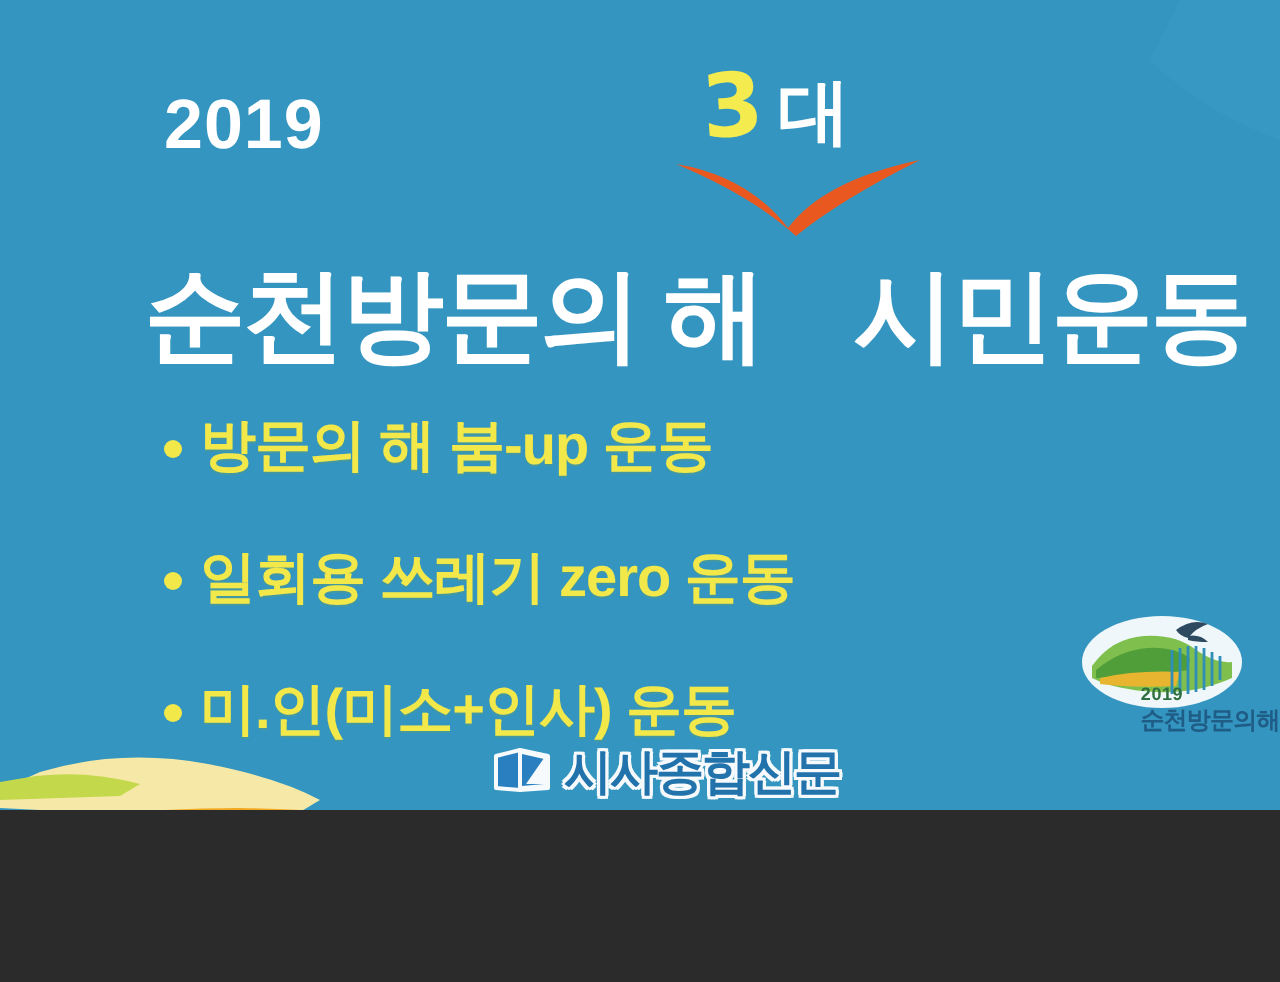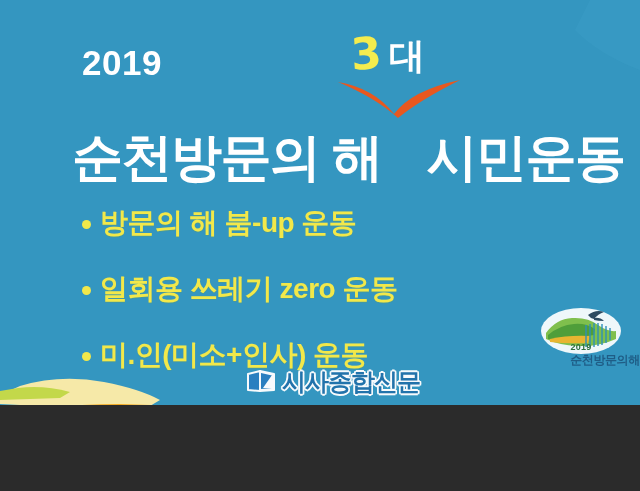--- a/index.html
+++ b/index.html
@@ -169,21 +169,21 @@
     margin-left: 24px;
   }
 
   
   .watermark {
     position: absolute;
     left: 246px;
     bottom: 6px;
     height: 34px;
     display: flex;
-    align-items: center;
+    align-items: flex-end;
     gap: 6px;
     opacity: 0.96;
   }
   .watermark-text {
     font-size: 24px;
     font-weight: 700;
     color: #2272ab;
     letter-spacing: -1px;
     line-height: 1;
     text-shadow:

